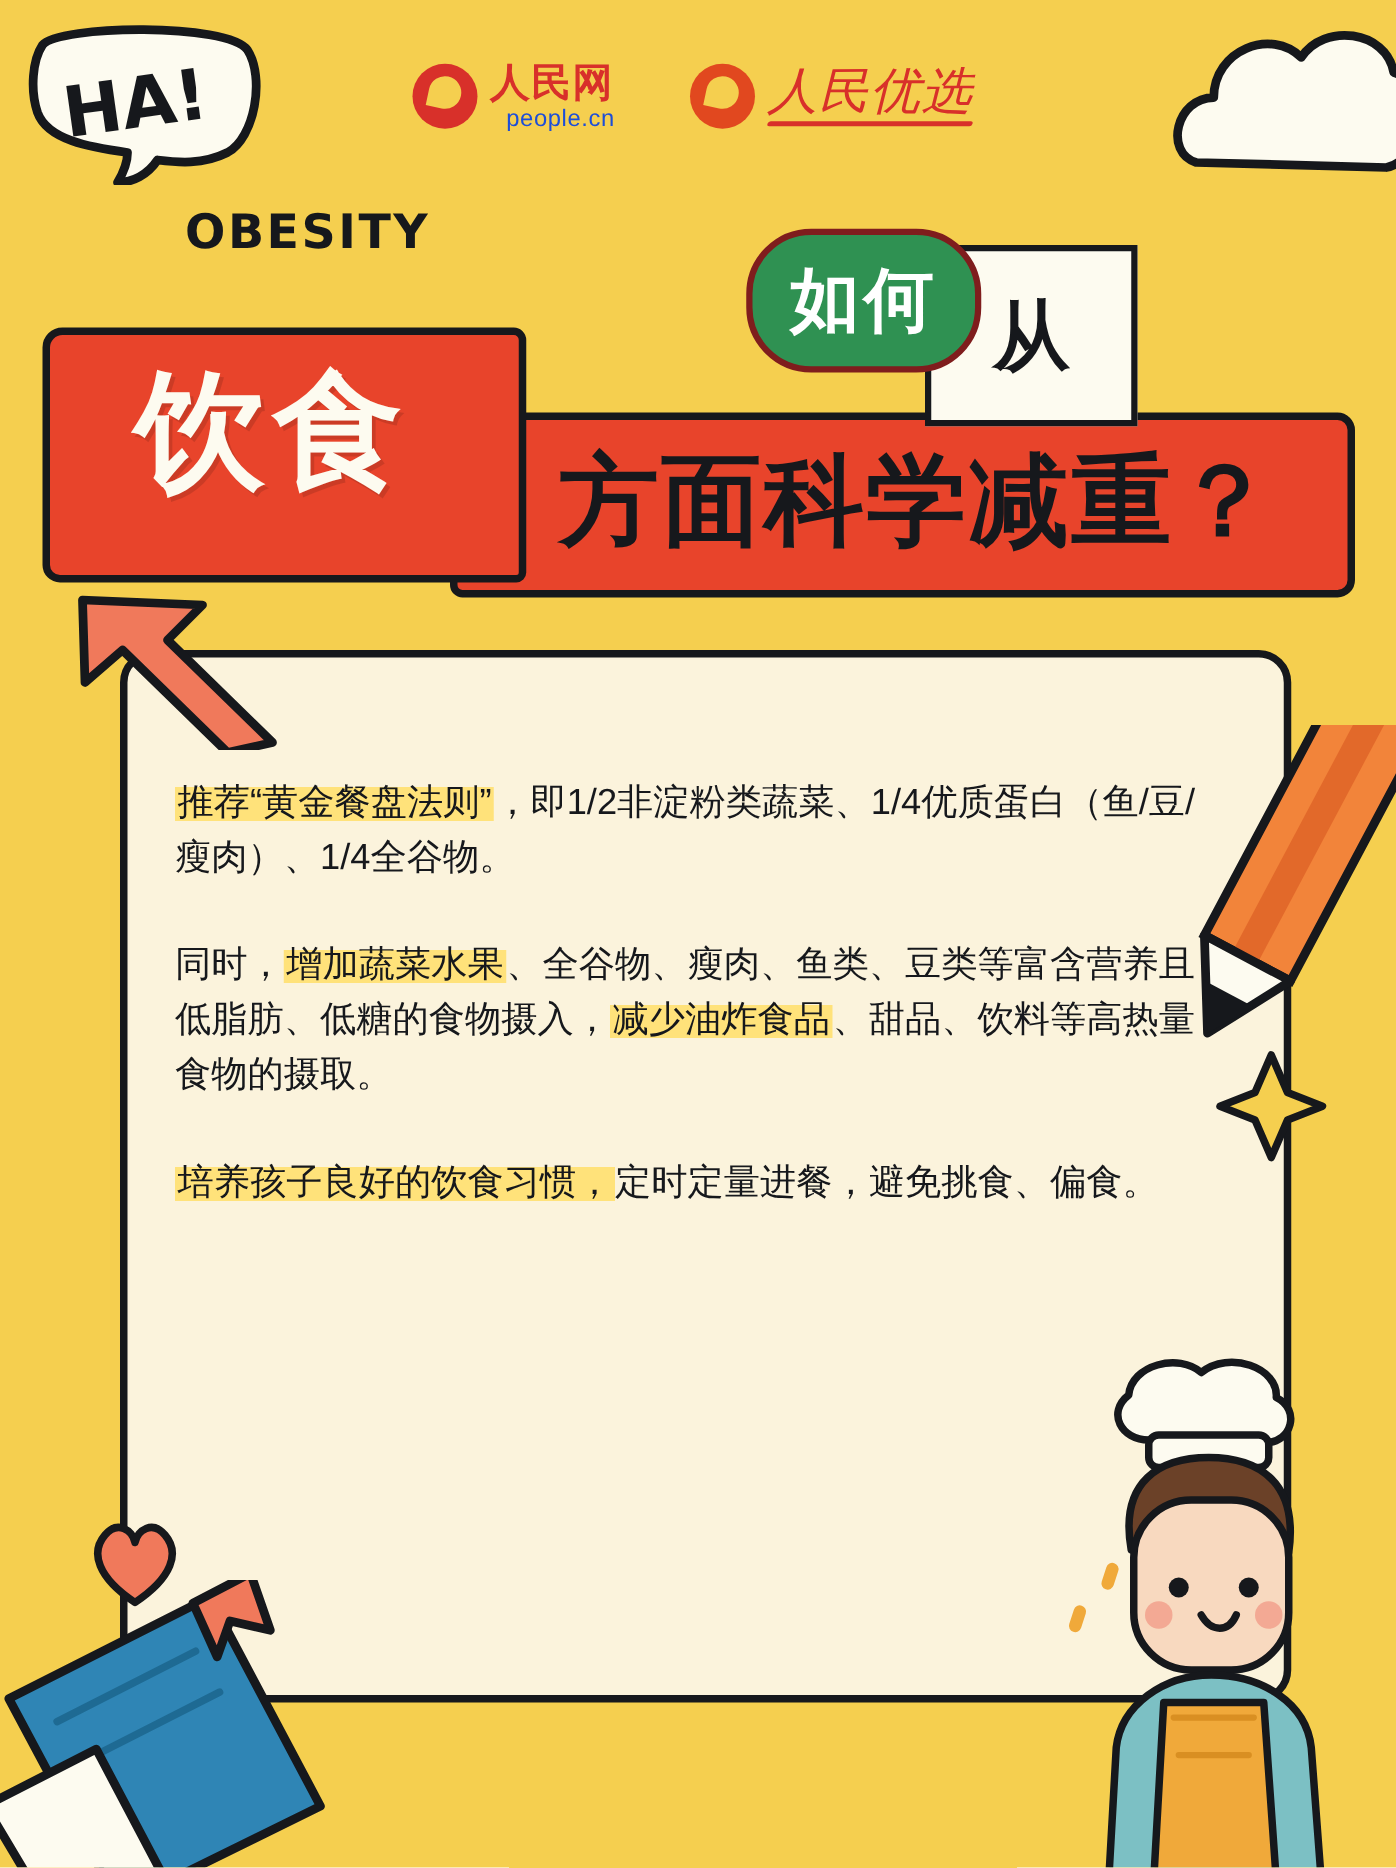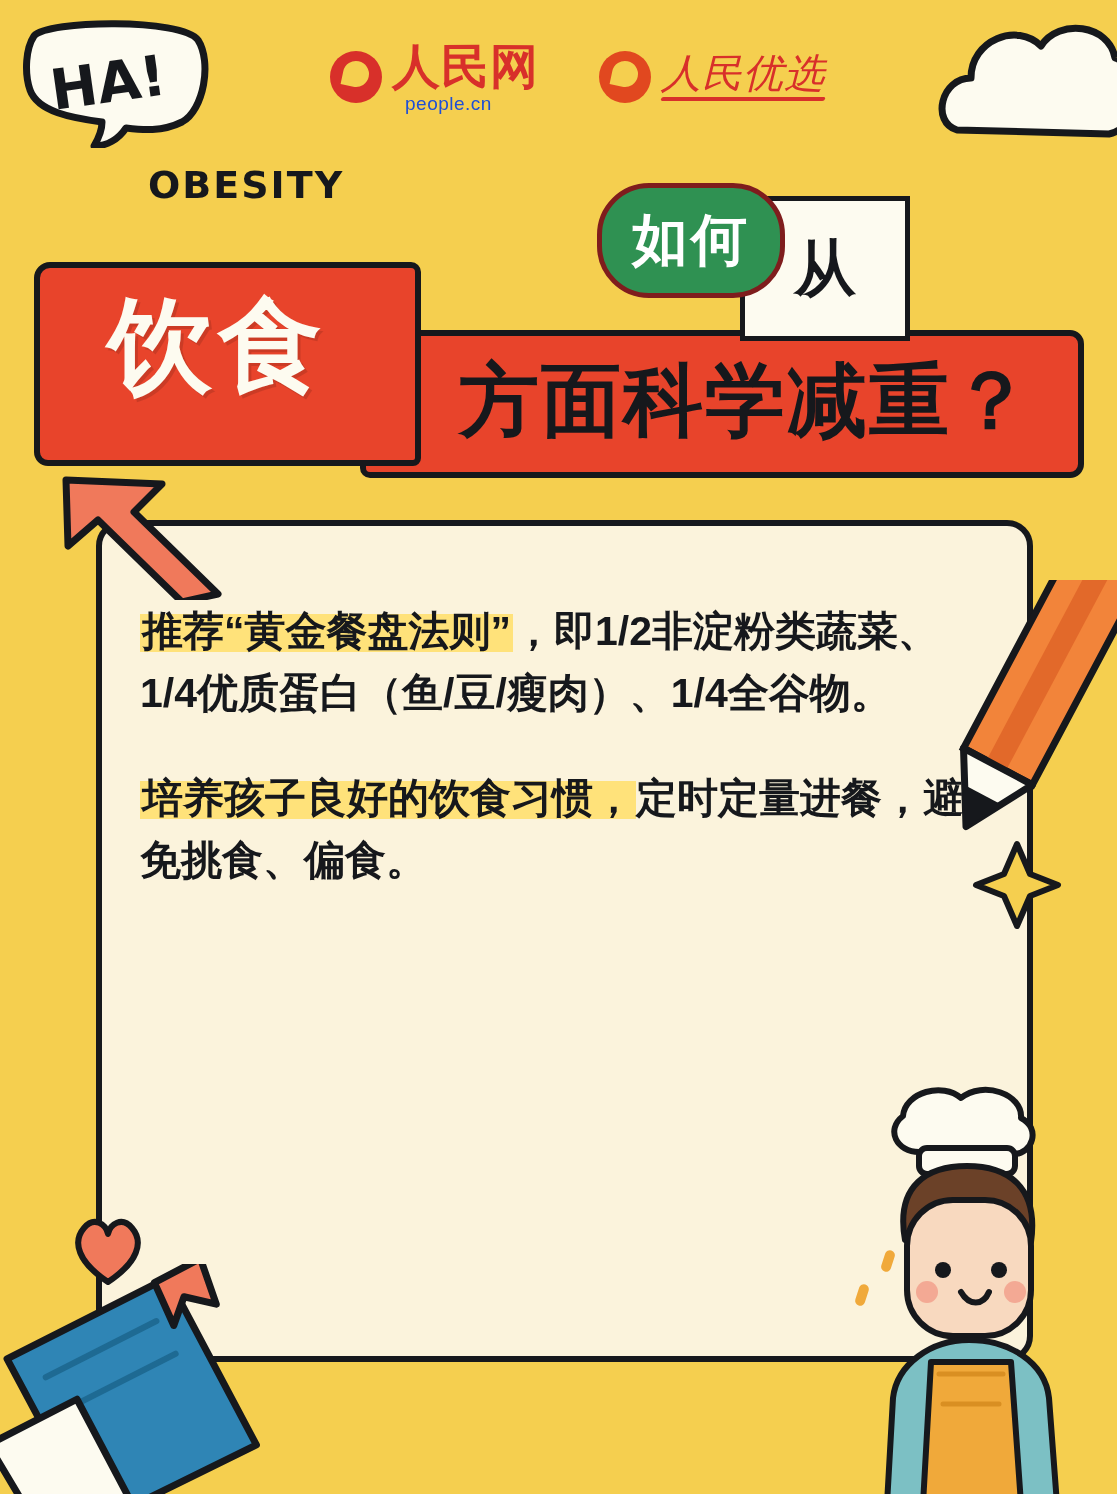--- a/index.html
+++ b/index.html
@@ -59,21 +59,21 @@
     background: #f5cf4f;
   }
   .logo-text-wrap {
     display: flex;
     flex-direction: column;
     line-height: 1;
   }
   .logo-cn {
     font-family: "DejaVu Serif", "Liberation Serif", serif;
     font-weight: bold;
-    font-size: 48px;
+    font-size: 32px;
     color: #d8302a;
     letter-spacing: 1px;
   }
   .logo-en {
     font-size: 19px;
     color: #1d4ed8;
     letter-spacing: 0.5px;
     margin-top: 4px;
     margin-left: 13px;
   }
@@ -190,21 +190,21 @@
     top: 330px;
     width: 712px;
     height: 136px;
     background: #e8442b;
     border: 6px solid #16181c;
     border-radius: 10px 14px 14px 10px;
     z-index: 2;
   }
   .red-banner-2-text {
     position: absolute;
-    left: 459px;
+    left: 447px;
     top: 348px;
     font-size: 80px;
     font-weight: bold;
     color: #16181c;
     letter-spacing: 2px;
     z-index: 5;
     white-space: nowrap;
   }
 
   
@@ -225,27 +225,27 @@
     width: 925px;
     height: 830px;
     background: #fbf3dc;
     border: 6px solid #16181c;
     border-radius: 26px;
     z-index: 2;
   }
   .card-body {
     position: absolute;
     left: 140px;
-    top: 600px;
+    top: 620px;
     width: 835px;
     z-index: 6;
-    font-size: 41px;
+    font-size: 29px;
     line-height: 1.52;
     color: #16181c;
-    font-weight: 700;
+    font-weight: 400;
   }
   .para { margin: 0 0 42px 0; }
   .para:last-child { margin-bottom: 0; }
   .hl {
     background: linear-gradient(to bottom, rgba(0,0,0,0) 12%, #ffe27a 12%, #ffe27a 96%, rgba(0,0,0,0) 96%);
     padding: 0 2px;
   }
 
   
   .pencil {
@@ -356,20 +356,23 @@
     </svg>
   </div>
 
   <div class="card"></div>
 
   <div class="card-body">
     <p class="para">
       <span class="hl">推荐“黄金餐盘法则”</span><span>，即1/2非淀粉类蔬菜、1/4优质蛋白（鱼/豆/瘦肉）、1/4全谷物。</span>
     </p>
     <p class="para">
+      <span>同时，</span><span class="hl">增加蔬菜水果</span><span>、全谷物、瘦肉、鱼类、豆类等富含营养且低脂肪、低糖的食物摄入，</span><span class="hl">减少油炸食品</span><span>、甜品、饮料等高热量食物的摄取。</span>
+    </p>
+    <p class="para">
       <span class="hl">培养孩子良好的饮食习惯，</span><span>定时定量进餐，避免挑食、偏食。</span>
     </p>
   </div>
 
   <div class="pencil">
     <svg viewBox="0 0 260 280" width="260" height="280" aria-hidden="true">
       <g transform="rotate(28 130 140)">
         <rect x="96" y="-60" width="78" height="250" fill="#f2843a" stroke="#16181c" stroke-width="7"></rect>
         <rect x="122" y="-60" width="22" height="250" fill="#e2692a" stroke="none"></rect>
         <path d="M96 190 L 174 190 L 135 258 Z" fill="#fdfbf0" stroke="#16181c" stroke-width="7" stroke-linejoin="round"></path>

